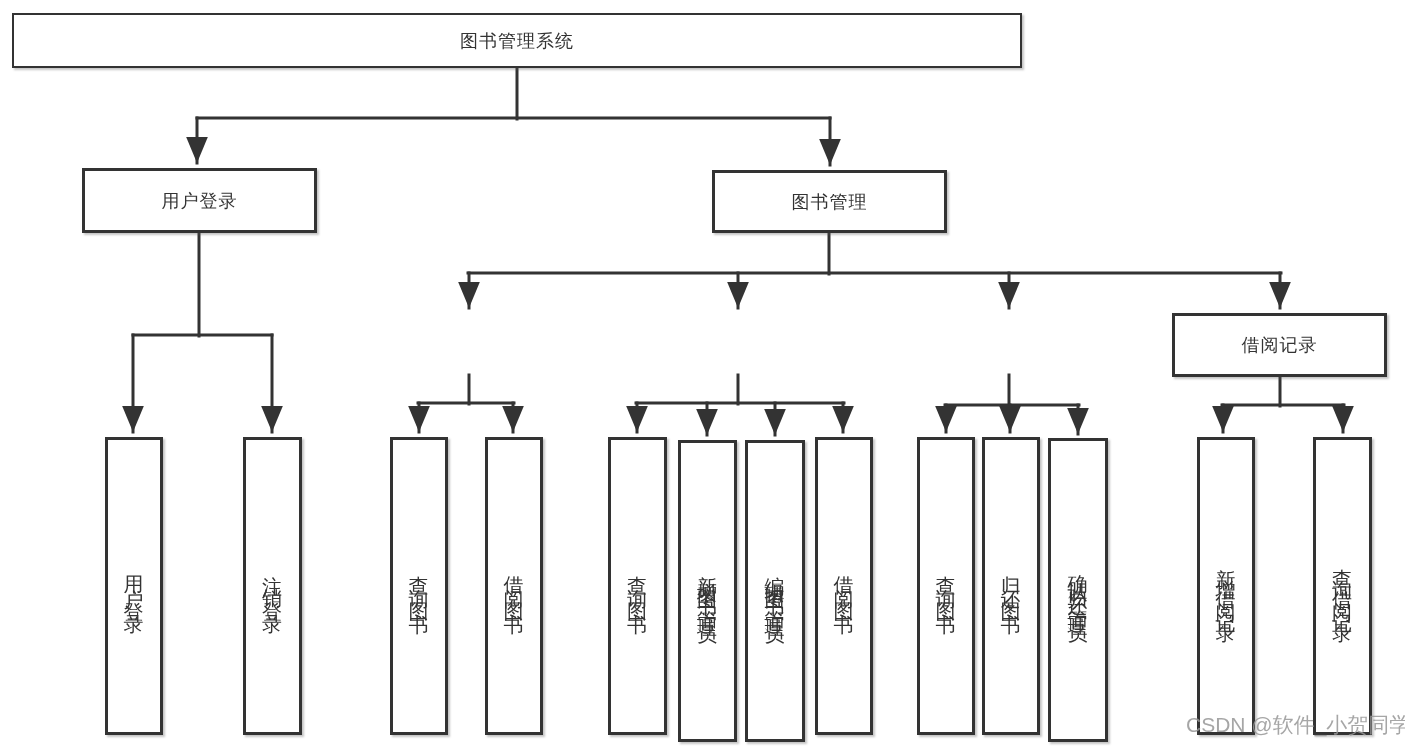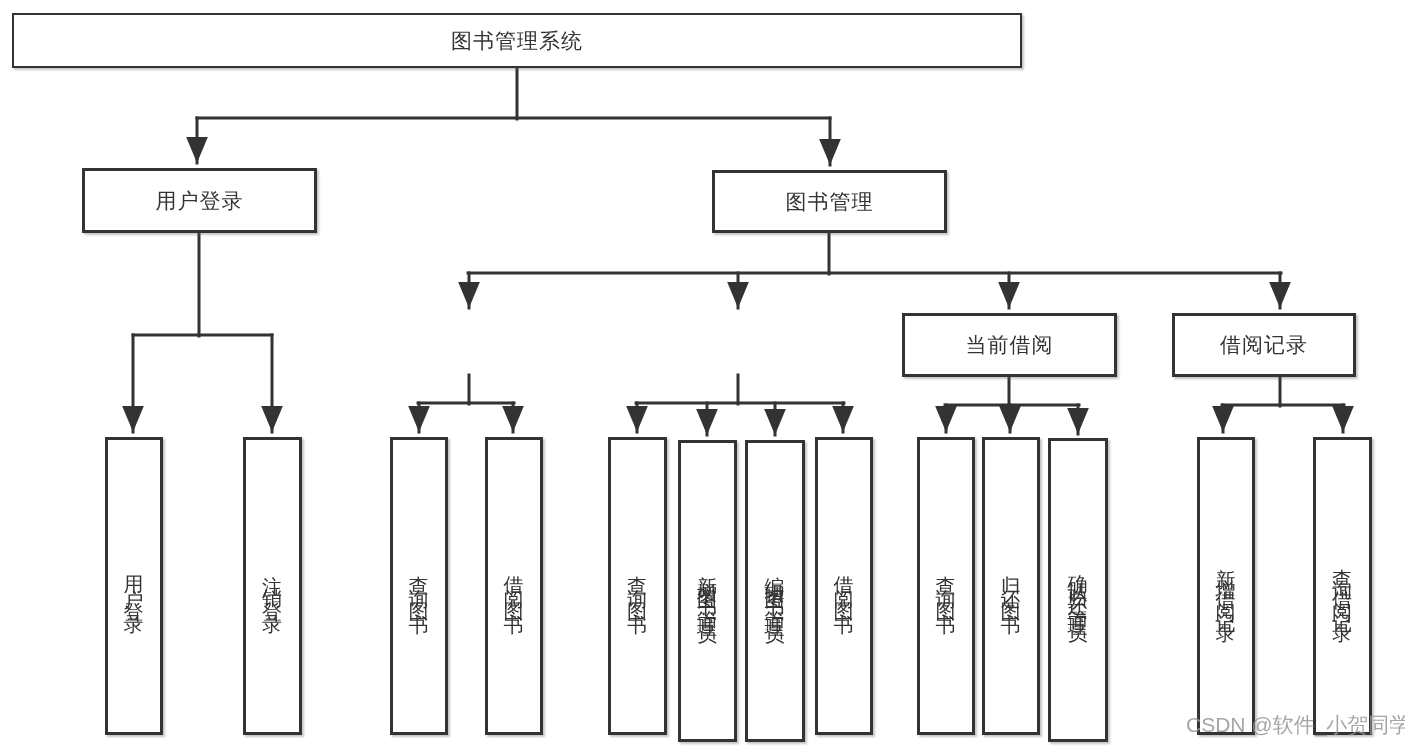--- a/index.html
+++ b/index.html
@@ -19,21 +19,21 @@
     background: #ffffff;
     border: 3px solid #333333;
     box-sizing: border-box;
     display: flex;
     align-items: center;
     justify-content: center;
     box-shadow: 2px 2px 2px rgba(90,90,90,0.35);
   }
   .node.top { border-width: 2px; }
   .node .hl {
-    font-size: 21px;
+    font-size: 18px;
     color: #333333;
     letter-spacing: 1px;
     white-space: nowrap;
   }
   .vt {
     writing-mode: vertical-rl;
     text-orientation: mixed;
     font-size: 20px;
     color: #333333;
     line-height: 1;
@@ -110,24 +110,21 @@
     <span class="hl">图书管理系统</span>
   </div>
 
   <div class="node" style="left:82px; top:168px; width:235px; height:65px;">
     <span class="hl">用户登录</span>
   </div>
   <div class="node" style="left:712px; top:170px; width:235px; height:63px;">
     <span class="hl">图书管理</span>
   </div>
 
-  <div class="node" style="left:902px; top:313px; width:215px; height:64px;">
-    <span class="hl">当前借阅</span>
-  </div>
-  <div class="node" style="left:1172px; top:313px; width:184px; height:64px;align-items:center;">
+  <div class="node" style="left:1172px; top:313px; width:215px; height:64px;align-items:center;">
     <span class="hl">借阅记录</span>
   </div>
 
   <div class="node" style="left:105px; top:437px; width:58px; height:298px;">
     <span class="vt ls-wide">用户登录</span>
   </div>
   <div class="node" style="left:243px; top:437px; width:59px; height:298px;">
     <span class="vt ls-wide">注销登录</span>
   </div>
 

